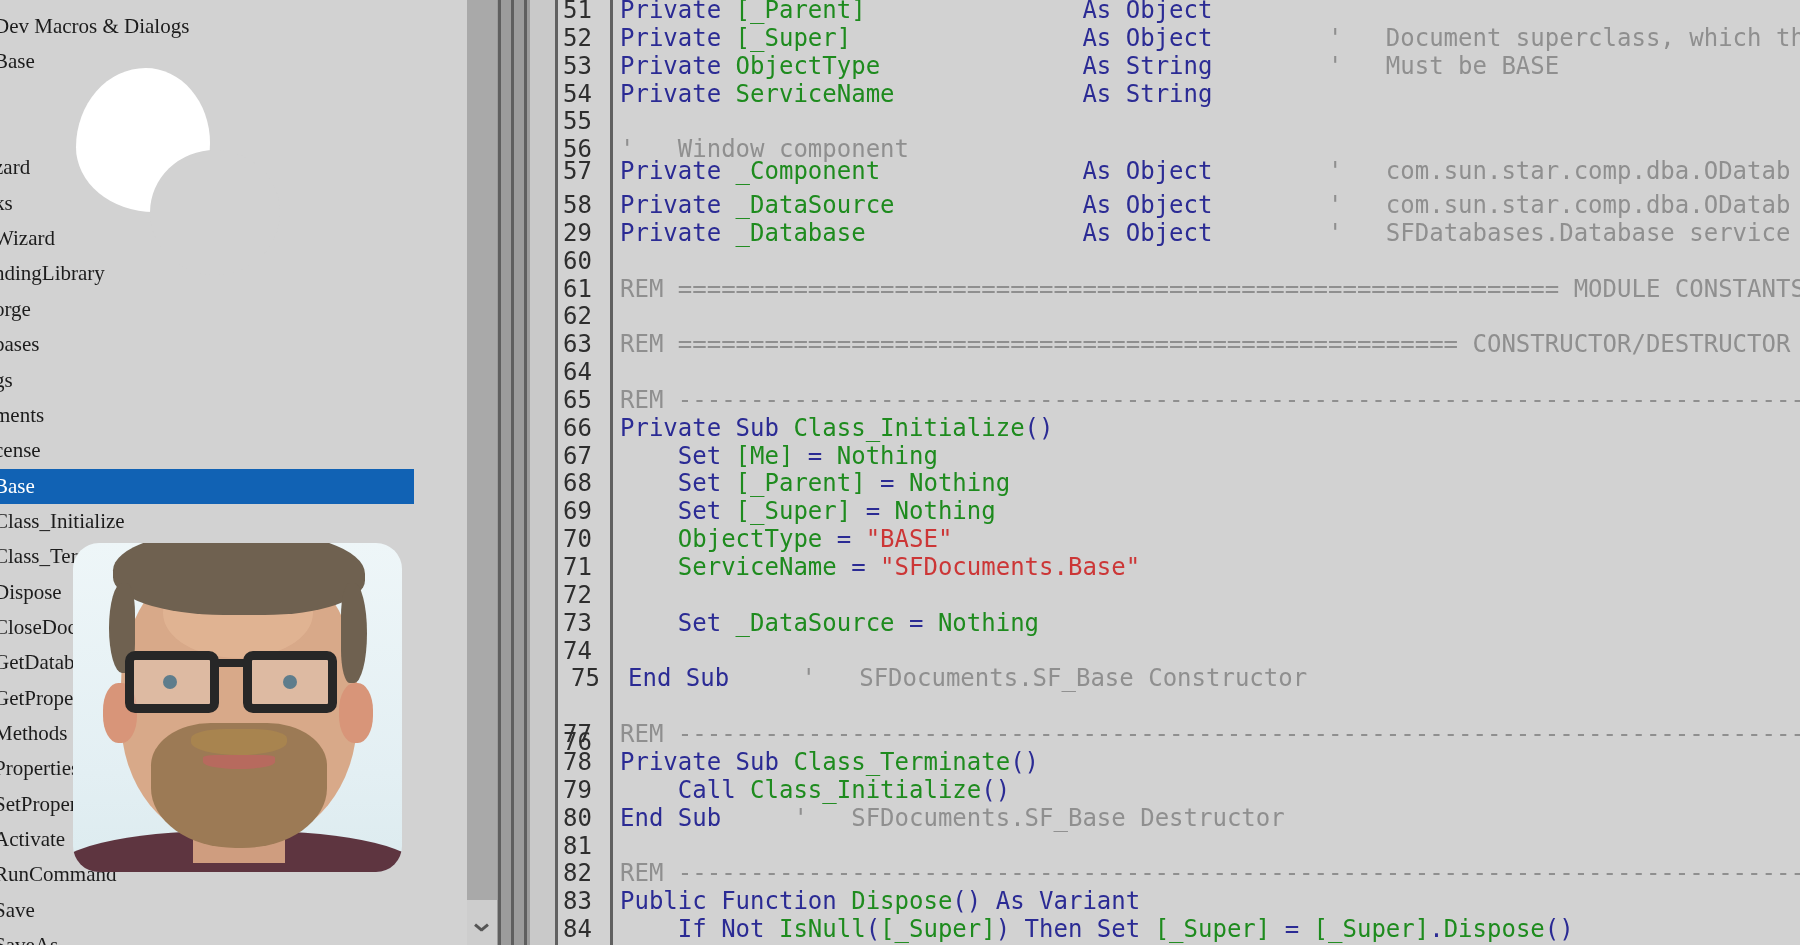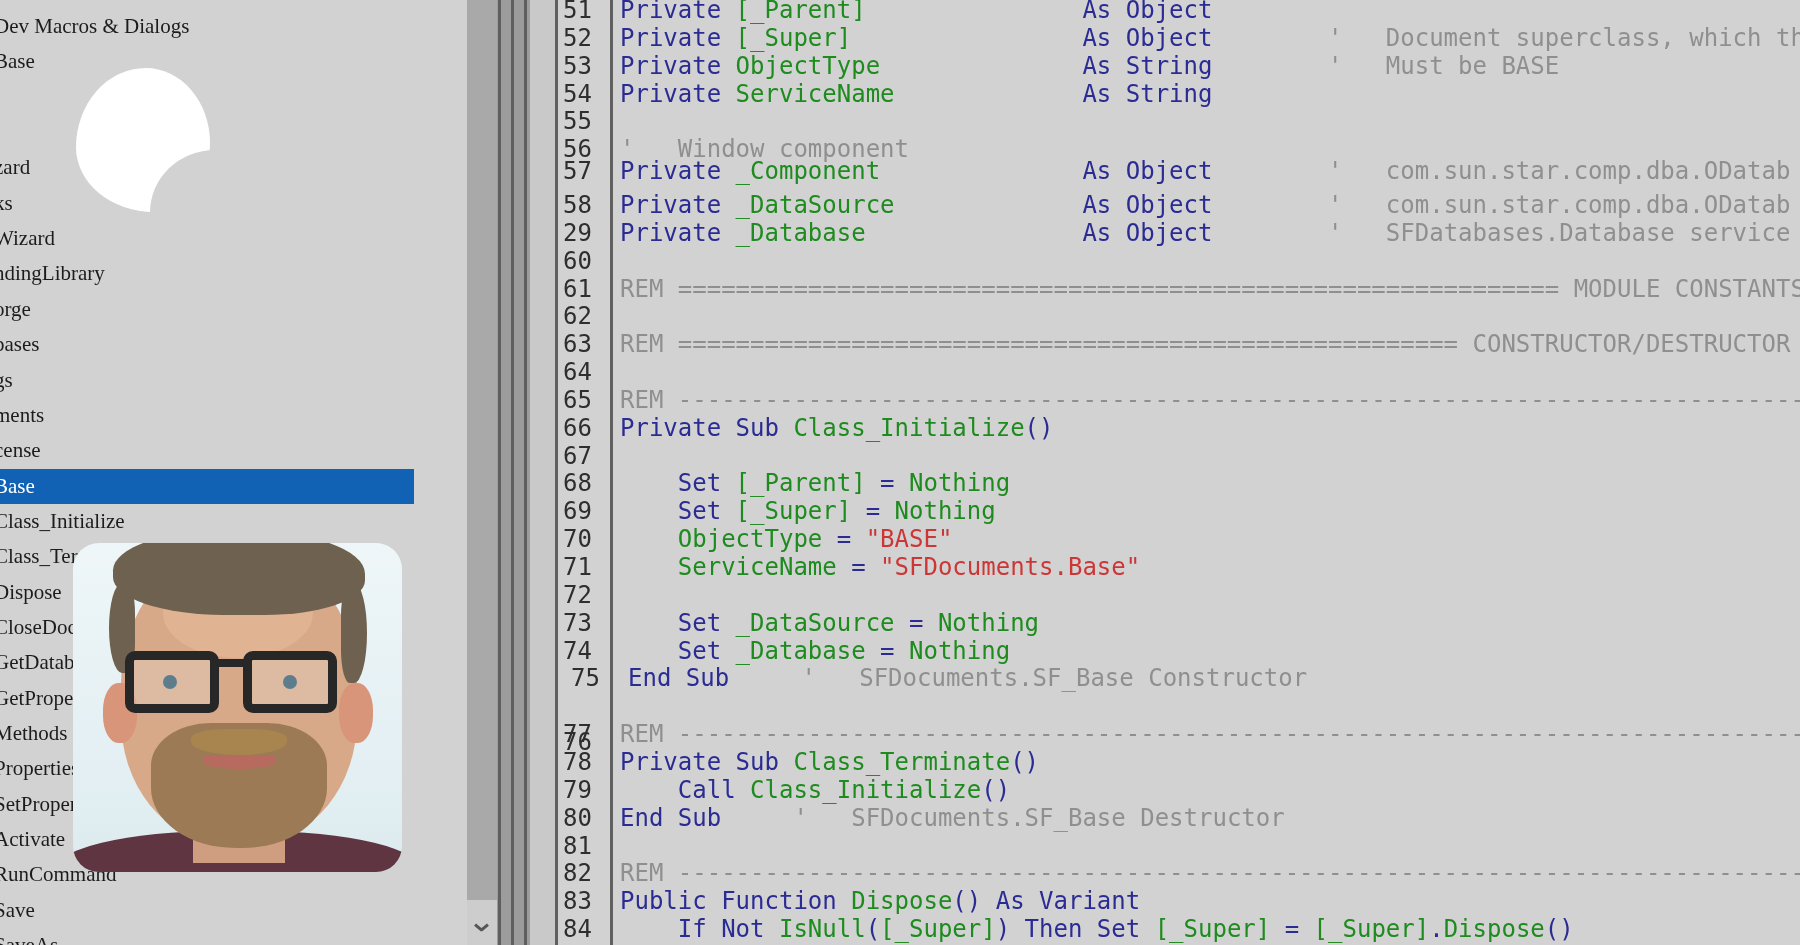--- a/index.html
+++ b/index.html
@@ -142,28 +142,28 @@
         <div class="code-line" style="top: 157px;"><span class="ln">57</span><span class="code"><span class="k">Private </span><span class="i">_Component</span><span class="x">              </span><span class="k">As Object</span><span class="x">        </span><span class="c">'   com.sun.star.comp.dba.ODatab</span></span></div>
         <div class="code-line" style="top: 190.95px;"><span class="ln">58</span><span class="code"><span class="k">Private </span><span class="i">_DataSource</span><span class="x">             </span><span class="k">As Object</span><span class="x">        </span><span class="c">'   com.sun.star.comp.dba.ODatab</span></span></div>
         <div class="code-line" style="top: 218.8px;"><span class="ln">29</span><span class="code"><span class="k">Private </span><span class="i">_Database</span><span class="x">               </span><span class="k">As Object</span><span class="x">        </span><span class="c">'   SFDatabases.Database service</span></span></div>
         <div class="code-line" style="top: 246.65px;"><span class="ln">60</span><span class="code"></span></div>
         <div class="code-line" style="top: 274.5px;"><span class="ln">61</span><span class="code"><span class="c">REM ============================================================= MODULE CONSTANTS</span></span></div>
         <div class="code-line" style="top: 302.35px;"><span class="ln">62</span><span class="code"></span></div>
         <div class="code-line" style="top: 330.2px;"><span class="ln">63</span><span class="code"><span class="c">REM ====================================================== CONSTRUCTOR/DESTRUCTOR</span></span></div>
         <div class="code-line" style="top: 358.05px; padding-left: 44px;"><span class="ln">64</span><span class="code"></span></div>
         <div class="code-line" style="top: 385.9px;"><span class="ln">65</span><span class="code"><span class="c">REM -------------------------------------------------------------------------------------</span></span></div>
         <div class="code-line" style="top: 413.75px;"><span class="ln">66</span><span class="code"><span class="k">Private Sub </span><span class="i">Class_Initialize</span><span class="k">()</span></span></div>
-        <div class="code-line" style="top: 441.6px;"><span class="ln">67</span></div>
+        <div class="code-line" style="top: 441.6px;"><span class="ln">67</span><span class="code"><span class="x">    </span><span class="k">Set </span><span class="i">[Me]</span><span class="k"> = </span><span class="i">Nothing</span></span></div>
         <div class="code-line" style="top: 469.45px;"><span class="ln">68</span><span class="code"><span class="x">    </span><span class="k">Set </span><span class="i">[_Parent]</span><span class="k"> = </span><span class="i">Nothing</span></span></div>
         <div class="code-line" style="top: 497.3px;"><span class="ln">69</span><span class="code"><span class="x">    </span><span class="k">Set </span><span class="i">[_Super]</span><span class="k"> = </span><span class="i">Nothing</span></span></div>
         <div class="code-line" style="top: 525.15px;"><span class="ln">70</span><span class="code"><span class="x">    </span><span class="i">ObjectType</span><span class="k"> = </span><span class="s">"BASE"</span></span></div>
         <div class="code-line" style="top: 553px;"><span class="ln">71</span><span class="code"><span class="x">    </span><span class="i">ServiceName</span><span class="k"> = </span><span class="s">"SFDocuments.Base"</span></span></div>
         <div class="code-line" style="top: 580.85px;"><span class="ln">72</span></div>
         <div class="code-line" style="top: 608.7px;"><span class="ln">73</span><span class="code"><span class="x">    </span><span class="k">Set </span><span class="i">_DataSource</span><span class="k"> = </span><span class="i">Nothing</span></span></div>
-        <div class="code-line" style="top: 636.55px;"><span class="ln">74</span><span class="code"><span class="x">    </span><span class="k">Set </span><span class="i">_Database</span><span class="k"> = </span><span class="i">Nothing</span></span></div>
+        <div class="code-line" style="top: 636.55px;"><span class="ln">74</span></div>
         <div class="code-line" style="top: 664.4px; margin-left: 8px;"><span class="ln">75</span><span class="code"><span class="k">End Sub</span><span class="x">     </span><span class="c">'   SFDocuments.SF_Base Constructor</span></span></div>
         <div class="code-line" style="top: 692.25px; margin-top: 36px;"><span class="ln">76</span><span class="code"></span></div>
         <div class="code-line" style="top: 720.1px;"><span class="ln">77</span><span class="code"><span class="c">REM -------------------------------------------------------------------------------------</span></span></div>
         <div class="code-line" style="top: 747.95px;"><span class="ln">78</span><span class="code"><span class="k">Private Sub </span><span class="i">Class_Terminate</span><span class="k">()</span></span></div>
         <div class="code-line" style="top: 775.8px;"><span class="ln">79</span><span class="code"><span class="x">    </span><span class="k">Call </span><span class="i">Class_Initialize</span><span class="k">()</span></span></div>
         <div class="code-line" style="top: 803.65px;"><span class="ln">80</span><span class="code"><span class="k">End Sub</span><span class="x">     </span><span class="c">'   SFDocuments.SF_Base Destructor</span></span></div>
         <div class="code-line" style="top: 831.5px;"><span class="ln">81</span><span class="code"></span></div>
         <div class="code-line" style="top: 859.35px;"><span class="ln">82</span><span class="code"><span class="c">REM -------------------------------------------------------------------------------------</span></span></div>
         <div class="code-line" style="top: 887.2px; padding-left: 44px;"><span class="ln">83</span><span class="code"><span class="k">Public Function </span><span class="i">Dispose</span><span class="k">() As Variant</span></span></div>
         <div class="code-line" style="top: 915.05px;"><span class="ln">84</span><span class="code"><span class="x">    </span><span class="k">If Not </span><span class="i">IsNull</span><span class="k">(</span><span class="i">[_Super]</span><span class="k">) Then Set </span><span class="i">[_Super]</span><span class="k"> = </span><span class="i">[_Super]</span><span class="k">.</span><span class="i">Dispose</span><span class="k">()</span></span></div>

